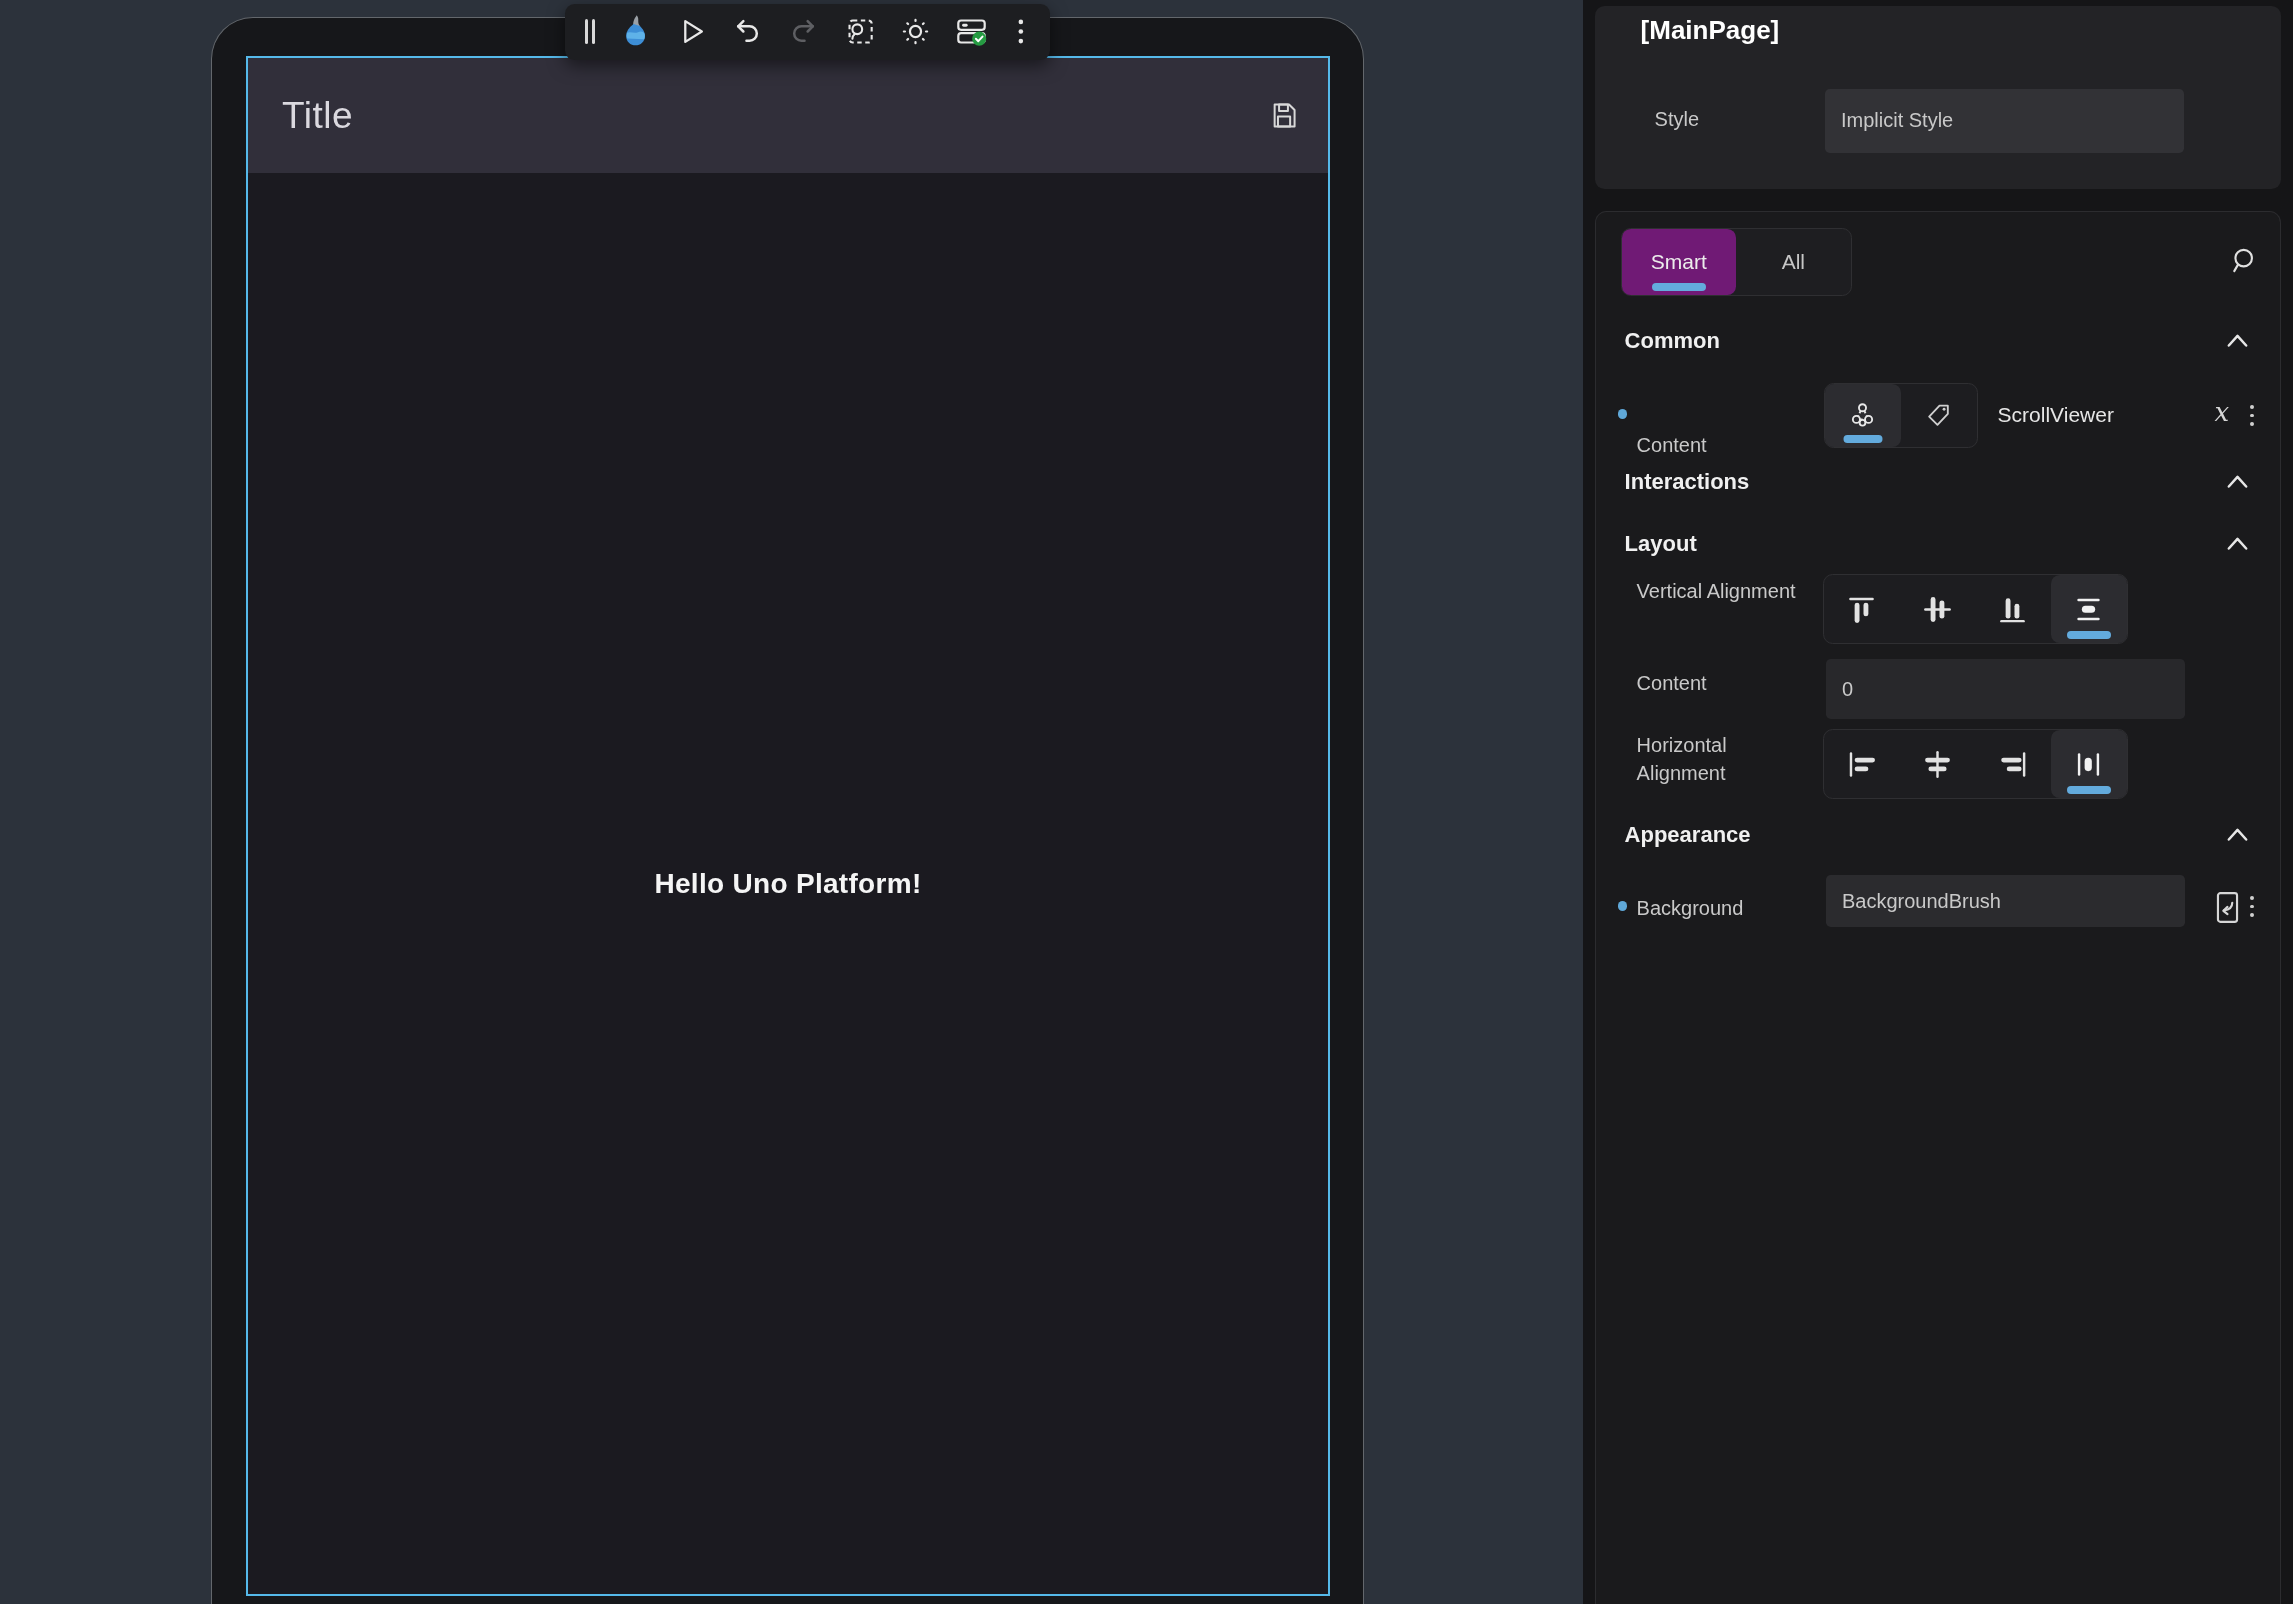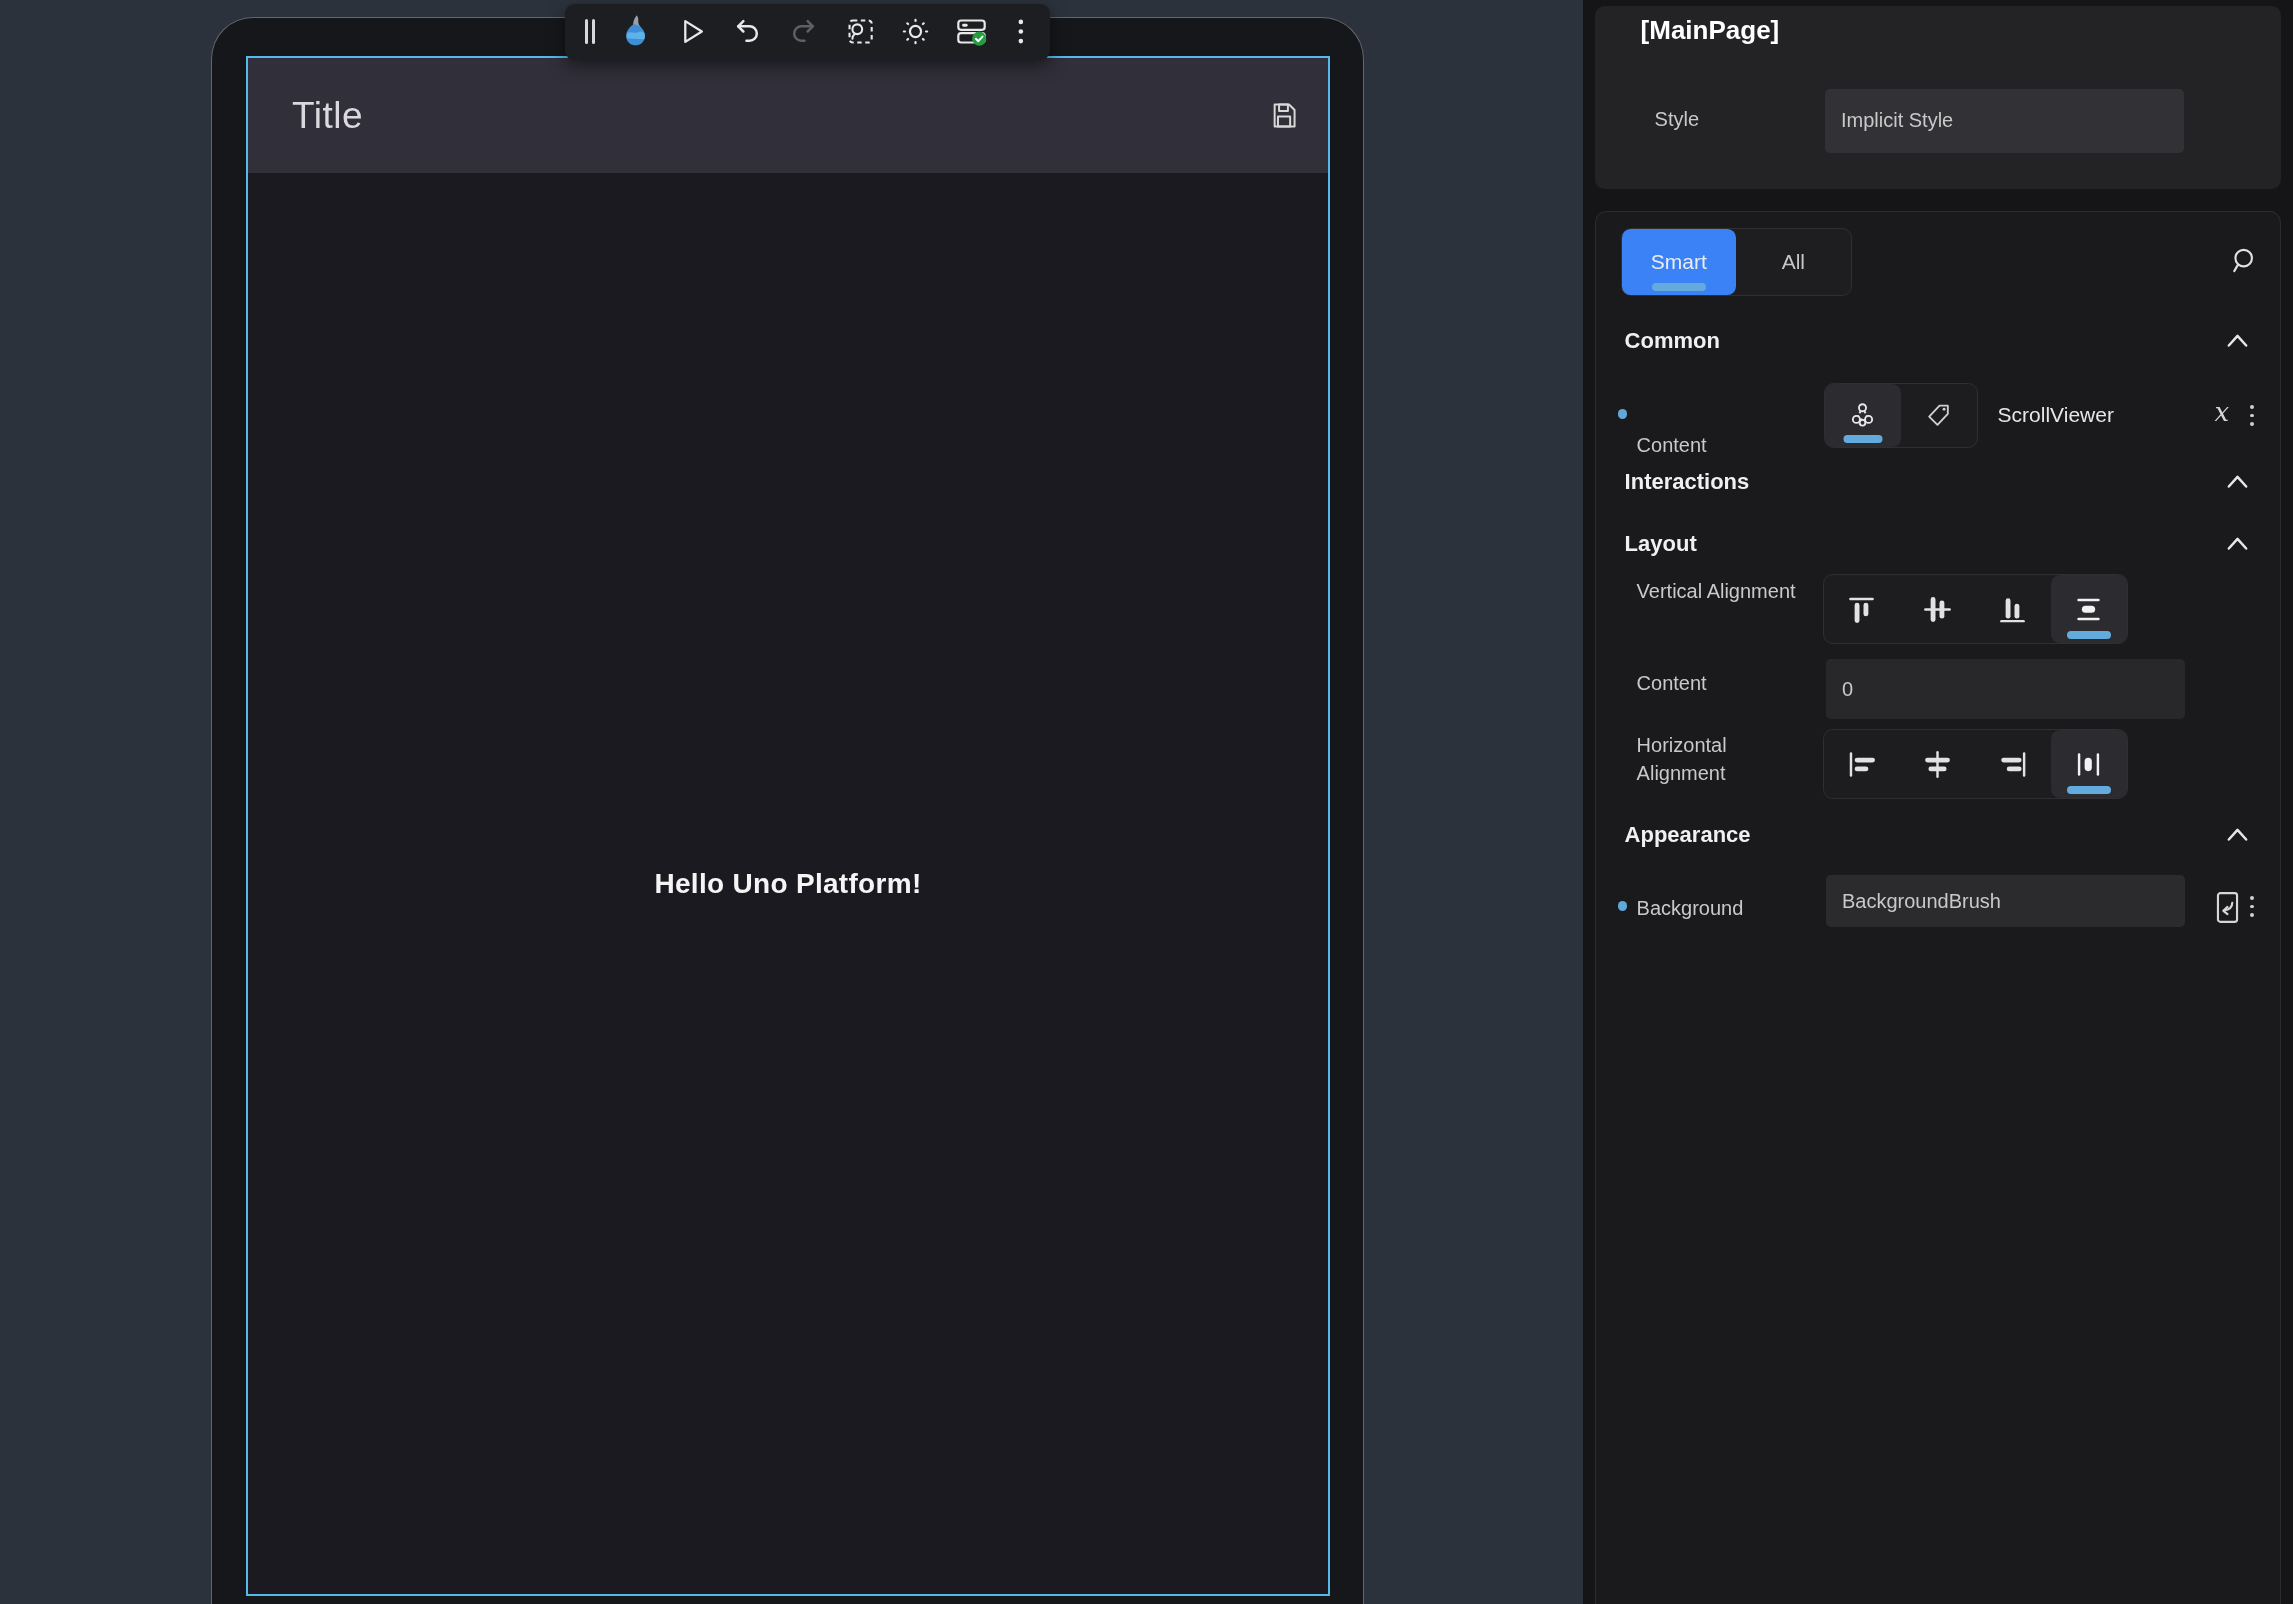--- a/index.html
+++ b/index.html
@@ -16,21 +16,21 @@
     background:#16171a;border:1.9px solid #63676c;border-bottom:none;
     border-radius:42px 42px 0 0;box-sizing:border-box;
   }
   .app{
     position:absolute;left:246px;top:56px;width:1084px;height:1540px;
     border:2.9px solid #55b9ea;box-sizing:border-box;background:#1b1a20;
     display:flex;flex-direction:column;
   }
   .app-header{
     height:115px;background:#312f3a;display:flex;align-items:center;
-    padding:0 29px 0 44px;flex:none;
+    padding:0 29px 0 34px;flex:none;
   }
   .app-title{font-size:37px;color:#dbd9df;letter-spacing:0.5px;}
   .app-header .spacer{flex:1;}
   .app-content{flex:1;display:flex;align-items:center;justify-content:center;}
   .greeting{font-size:28px;font-weight:bold;color:#f5f5f5;letter-spacing:0.3px;}
   
   .toolbar{
     position:absolute;left:565px;top:3.9px;width:485px;height:56px;
     background:#1d1e21;border-radius:9.7px;
     box-shadow:0 5.8px 17.4px rgba(0,0,0,.5);
@@ -61,21 +61,21 @@
   
   .tabs{
     position:absolute;left:25px;top:16.4px;width:231px;height:68px;
     border:1px solid #2f2f32;border-radius:9.7px;display:flex;box-sizing:border-box;
     background:#1e1e21;
   }
   .tab{
     flex:1;display:flex;align-items:center;justify-content:center;position:relative;
     font-size:21px;color:#c6c6c6;cursor:pointer;border-radius:8.7px;
   }
-  .tab.active{background:#3b82f6;color:#ececec;}
+  .tab.active{background:#701a75;color:#ececec;}
   .tab-underline{
     position:absolute;bottom:4.8px;left:50%;transform:translateX(-50%);
     width:54px;height:7.7px;border-radius:3.9px;background:#63abdd;
   }
   .search-btn{position:absolute;left:626px;top:27px;width:42px;height:42px;display:flex;align-items:center;justify-content:center;cursor:pointer;}
   
   .sec-header{position:absolute;left:29px;font-size:22px;font-weight:bold;color:#f0f0f0;}
   .chev{position:absolute;left:622px;width:39px;height:29px;display:flex;align-items:center;justify-content:center;cursor:pointer;}
   
   .bdot{position:absolute;width:9.7px;height:9.7px;border-radius:50%;background:#5fa8d8;}

